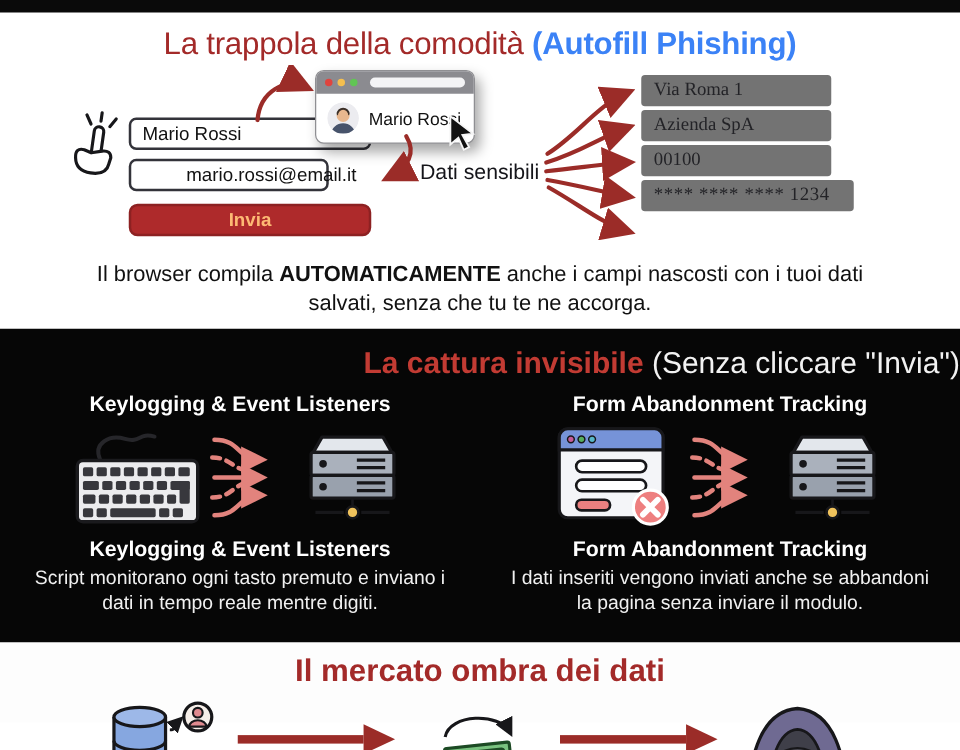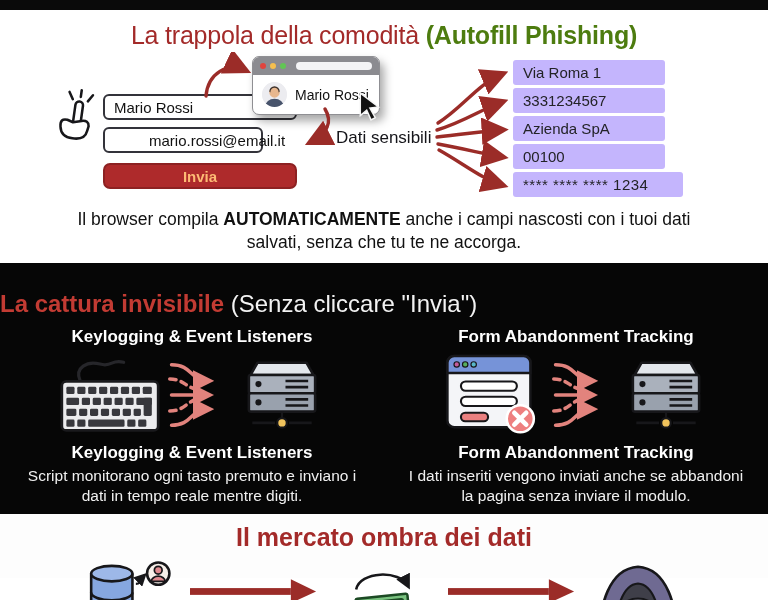--- a/index.html
+++ b/index.html
@@ -7,21 +7,21 @@
   .page {
     position:relative; width:768px; height:600px; overflow:hidden;
     background:#ffffff; font-family:"Liberation Sans", sans-serif; color:#15151a;
   }
   .topbar { height:10px; background:#0a0a0a; }
 
   
   .s1 { height:253px; }
   .s1-title { text-align:center; padding-top:11px; font-size:25px; letter-spacing:-0.2px; }
   .t-red { color:#a32a29; font-weight:normal; }
-  .t-dark { color:#4d7c0f; font-weight:600; }
+  .t-dark { color:#3b82f6; font-weight:600; }
 
   .illu { position:relative; width:768px; height:150px; margin-top:2px; }
   .arrows-svg { position:absolute; left:0; top:0; z-index:3; pointer-events:none; }
 
   .hand { position:absolute; left:48px; top:32px; z-index:1; transform:rotate(8deg); }
 
   .fake-input {
     position:absolute; height:26px; background:#fff; border:2px solid #33333a;
     border-radius:6px; font-size:15px; color:#111; display:flex; align-items:center;
     padding-left:9px; z-index:1;
@@ -47,32 +47,32 @@
   .popup-body { display:flex; align-items:center; gap:8px; padding:7px 9px; }
   .avatar { width:25px; height:25px; border-radius:50%; overflow:hidden; background:#ececf0; flex:0 0 auto; }
   .popup-name { font-size:14px; color:#111; }
 
   .cursor { position:absolute; left:358px; top:40px; z-index:4; }
 
   .dati-label { position:absolute; left:336px; top:76px; font-size:17px; color:#15151a; z-index:1; }
 
   .leak-list { position:absolute; left:513px; top:8px; z-index:1; }
   .leak-item {
-    height:25px; margin-bottom:3px; background:#c4b5fd; border-radius:3px;
-    display:flex; align-items:center; padding-left:10px; font-size:15px; color:#232327; width:152px;
+    height:25px; margin-bottom:3px; background:#737373; border-radius:3px;
+    display:flex; align-items:center; padding-left:10px; font-size:15px; color:#232327; width:152px;font-family:Liberation Serif, serif;
   }
   .leak-item:last-child { width:170px; letter-spacing:0.5px; }
 
   .caption { text-align:center; font-size:17.5px; line-height:1.32; max-width:655px;
     margin:6px auto 0; color:#111; }
   .caption b { font-weight:bold; }
 
   
   .s2 { height:251px; background:#060606; color:#f2f2f2; }
-  .s2-title { text-align:left; padding-top:27px; font-size:24px; }
+  .s2-title { text-align:right; padding-top:14px; font-size:24px; }
   .t-red2 { color:#c23b33; font-weight:bold; }
   .t-white { color:#f2f2f2; font-weight:normal; }
   .cols { display:grid; grid-template-columns:1fr 1fr; margin-top:9px; }
   .col { text-align:center; }
   .col-header { font-size:17px; font-weight:bold; color:#fff; }
   .icon-row { display:flex; align-items:center; justify-content:center; gap:8px; height:92px; margin-top:2px; }
   .col-title { font-size:17px; font-weight:bold; color:#fff; margin-top:2px; }
   .col-desc { font-size:15.5px; line-height:1.28; color:#f0f0f0; margin:3px auto 0; max-width:335px; }
 
   
@@ -148,21 +148,20 @@
       </div>
 
       <svg class="cursor" width="26" height="30" viewBox="0 0 24 28">
         <polygon points="2,1 2,22 8,17 12,26 16,24 11,15 19,14" fill="#111" stroke="#f5f5f5" stroke-width="1.4"></polygon>
       </svg>
 
       <div class="dati-label">Dati sensibili</div>
 
       <div class="leak-list">
         <div class="leak-item">Via Roma 1</div>
-        <div class="leak-item">3331234567</div>
         <div class="leak-item">Azienda SpA</div>
         <div class="leak-item">00100</div>
         <div class="leak-item">**** **** **** 1234</div>
       </div>
     </div>
 
     <p class="caption">
       <span>Il browser compila </span><b>AUTOMATICAMENTE</b><span> anche i campi nascosti con i tuoi dati salvati, senza che tu te ne accorga.</span>
     </p>
   </div>

